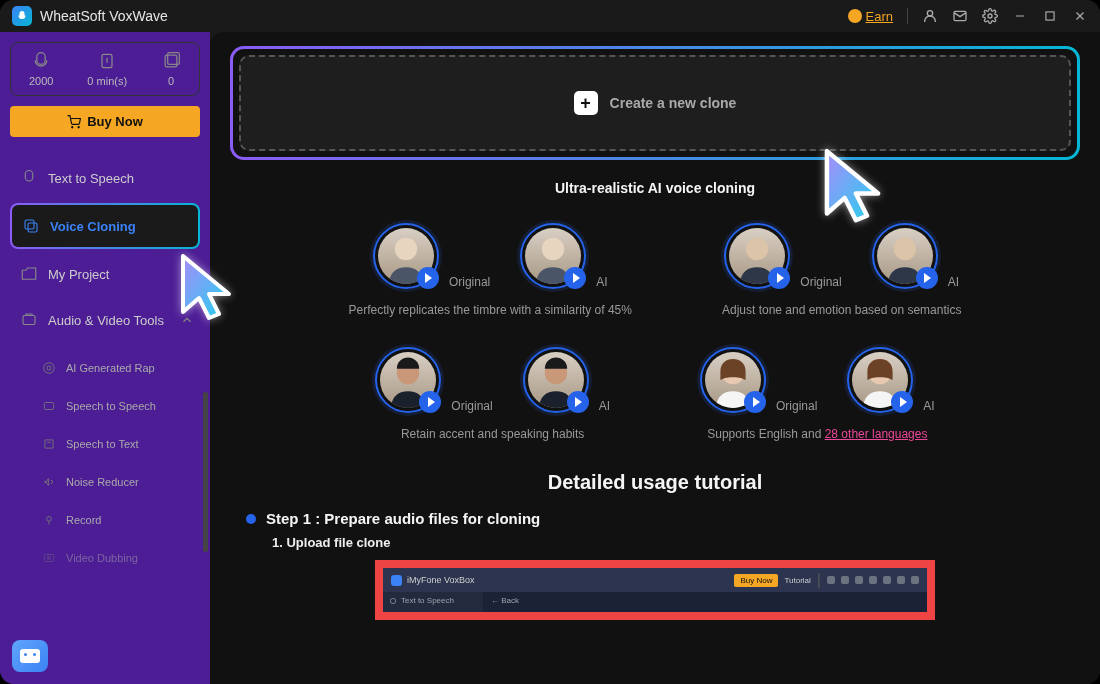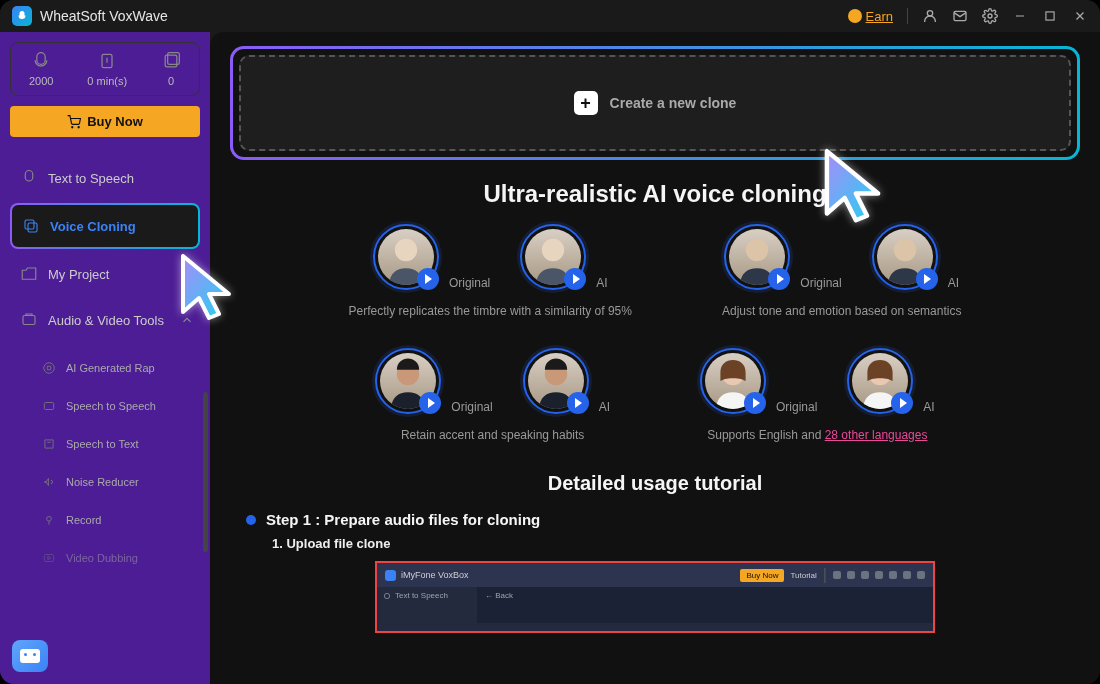--- a/index.html
+++ b/index.html
@@ -151,21 +151,21 @@
 }
 .plus-btn {
   width: 24px; height: 24px;
   background: #fff;
   color: #111;
   border-radius: 5px;
   display: flex; align-items: center; justify-content: center;
   font-size: 18px; font-weight: bold;
 }
 .create-label { color: #aaa; font-size: 14px; font-weight: 600; }
-.section-title { text-align: center; font-size: 24px; font-weight: 700; color: #f5f5f5; margin: 10px 0 16px; }
+.section-title { text-align: center; font-size: 14px; font-weight: 700; color: #f5f5f5; margin: 10px 0 27px; }
 .samples-grid {
   display: flex;
   justify-content: center;
   gap: 90px;
   margin-bottom: 14px;
 }
 .sample-pair {
   display: flex;
   flex-direction: column;
   align-items: center;
@@ -207,22 +207,22 @@
 .pair-desc { font-size: 12px; color: #999; margin-top: 14px; text-align: center; }
 .pair-desc a { color: #ec4899; text-decoration: underline; }
 .tutorial-title { text-align: center; font-size: 20px; font-weight: 700; margin: 30px 0 16px; color: #f5f5f5; }
 .step-row { display: flex; align-items: center; gap: 10px; margin-left: 16px; margin-bottom: 8px; }
 .bullet { width: 10px; height: 10px; border-radius: 50%; background: #2563eb; }
 .step-text { font-size: 15px; font-weight: 700; color: #f5f5f5; }
 .substep { font-size: 13px; font-weight: 600; color: #eee; margin-left: 42px; margin-bottom: 10px; }
 .tutorial-screenshot {
   margin: 0 auto;
   width: 560px;
-  height: 72px;
-  border: 2px solid #ef4444;
+  height: 60px;
+  border: 8px solid #ef4444;
   background: #232a3e;
   overflow: hidden;
 }
 .ts-titlebar { height: 24px; background: #2c3450; display: flex; align-items: center; justify-content: space-between; padding: 0 8px; }
 .ts-left { display: flex; align-items: center; gap: 5px; font-size: 9px; color: #cfcfcf; }
 .ts-logo { width: 11px; height: 11px; background: #3b82f6; border-radius: 3px; }
 .ts-right { display: flex; align-items: center; gap: 6px; }
 .ts-buy { background: #f5a623; color: #111; font-size: 8px; padding: 2px 6px; border-radius: 2px; }
 .ts-tut { font-size: 8px; color: #ccc; }
 .ts-ic { width: 8px; height: 8px; background: #6b7280; border-radius: 2px; }
@@ -490,21 +490,21 @@
                       <path d="M8 40c0-8 5-12 12-12s12 4 12 12z" fill="#4a5568"></path>
                     </svg>
                   </div>
                 <div class="play-badge">
                     <div class="play-tri"></div>
                   </div>
               </div>
               <span class="avatar-label">AI</span>
             </div>
           </div>
-          <div class="pair-desc">Perfectly replicates the timbre with a similarity of 95%</div>
+          <div class="pair-desc">Perfectly replicates the timbre with a similarity of 45%</div>
         </div>
         <div class="sample-pair">
           <div class="pair-avatars">
             <div class="avatar-block">
               <div class="avatar-ring">
                 <div class="avatar-img">
                     <svg class="person-svg" viewBox="0 0 40 40">
                       <circle cx="20" cy="15" r="8" fill="#dcc4a8"></circle>
                       <path d="M8 40c0-8 5-12 12-12s12 4 12 12z" fill="#2d3748"></path>
                     </svg>

